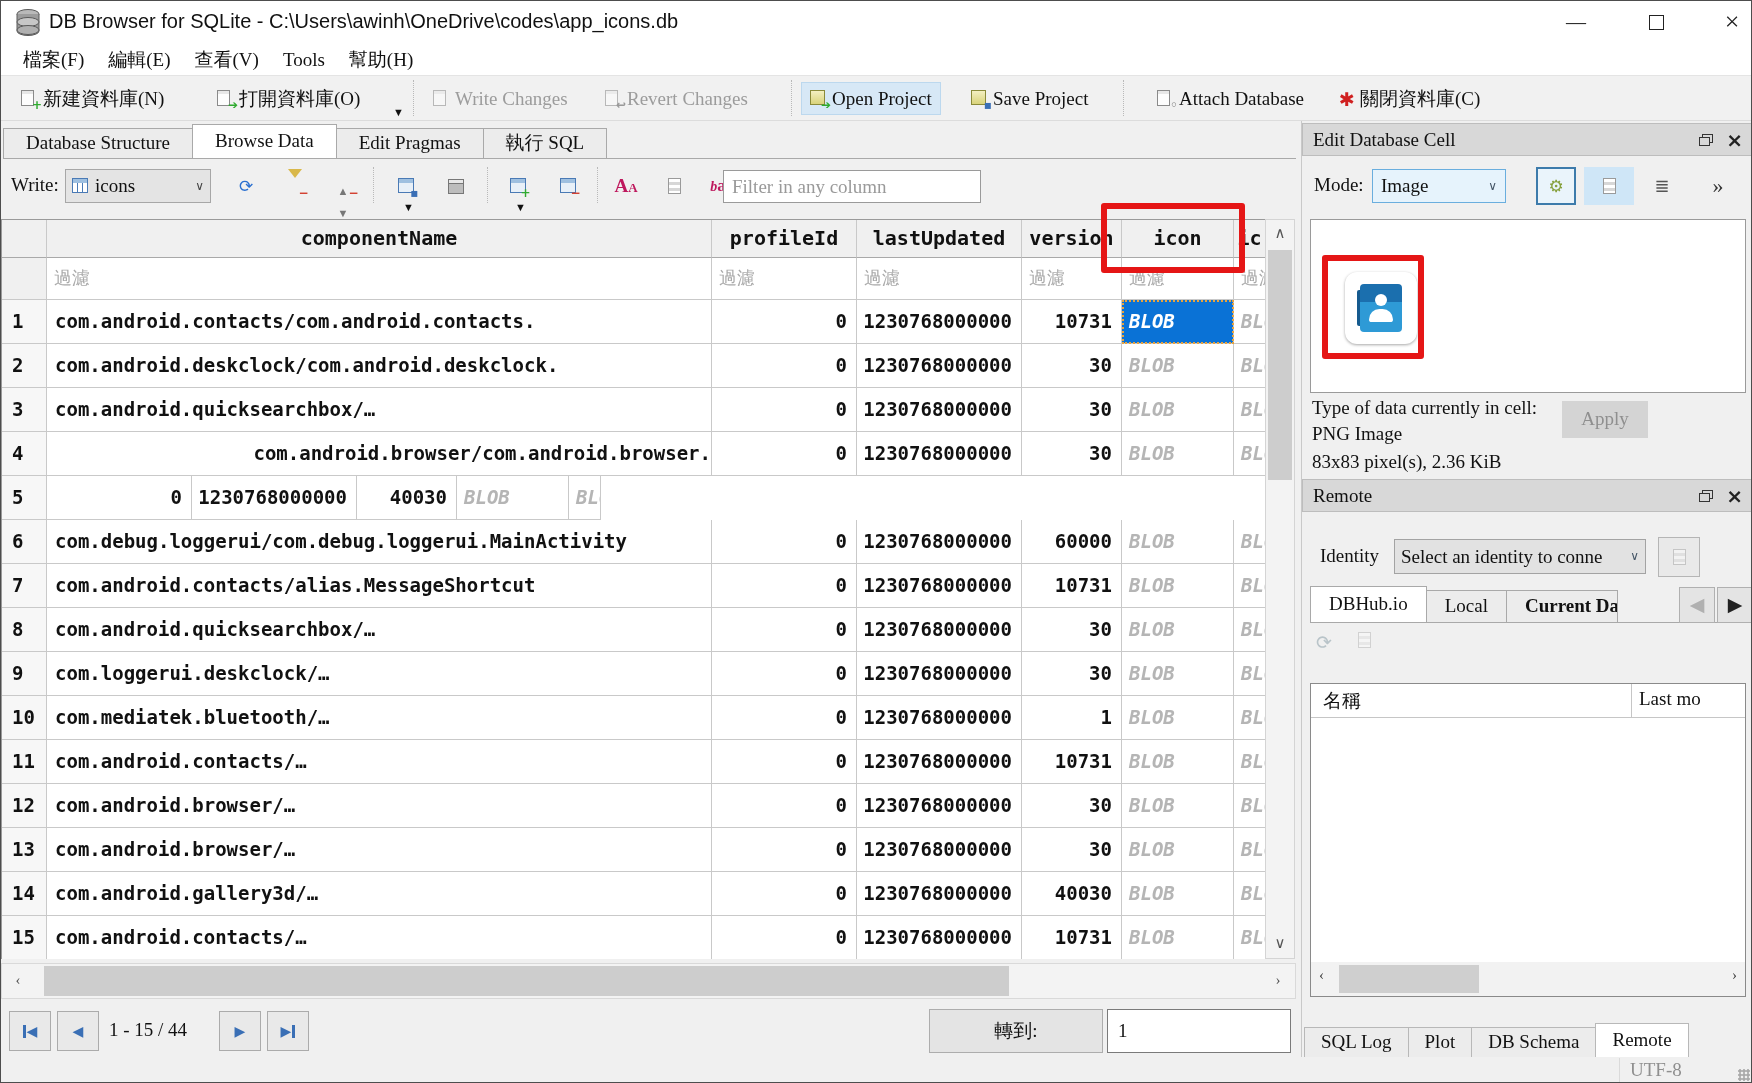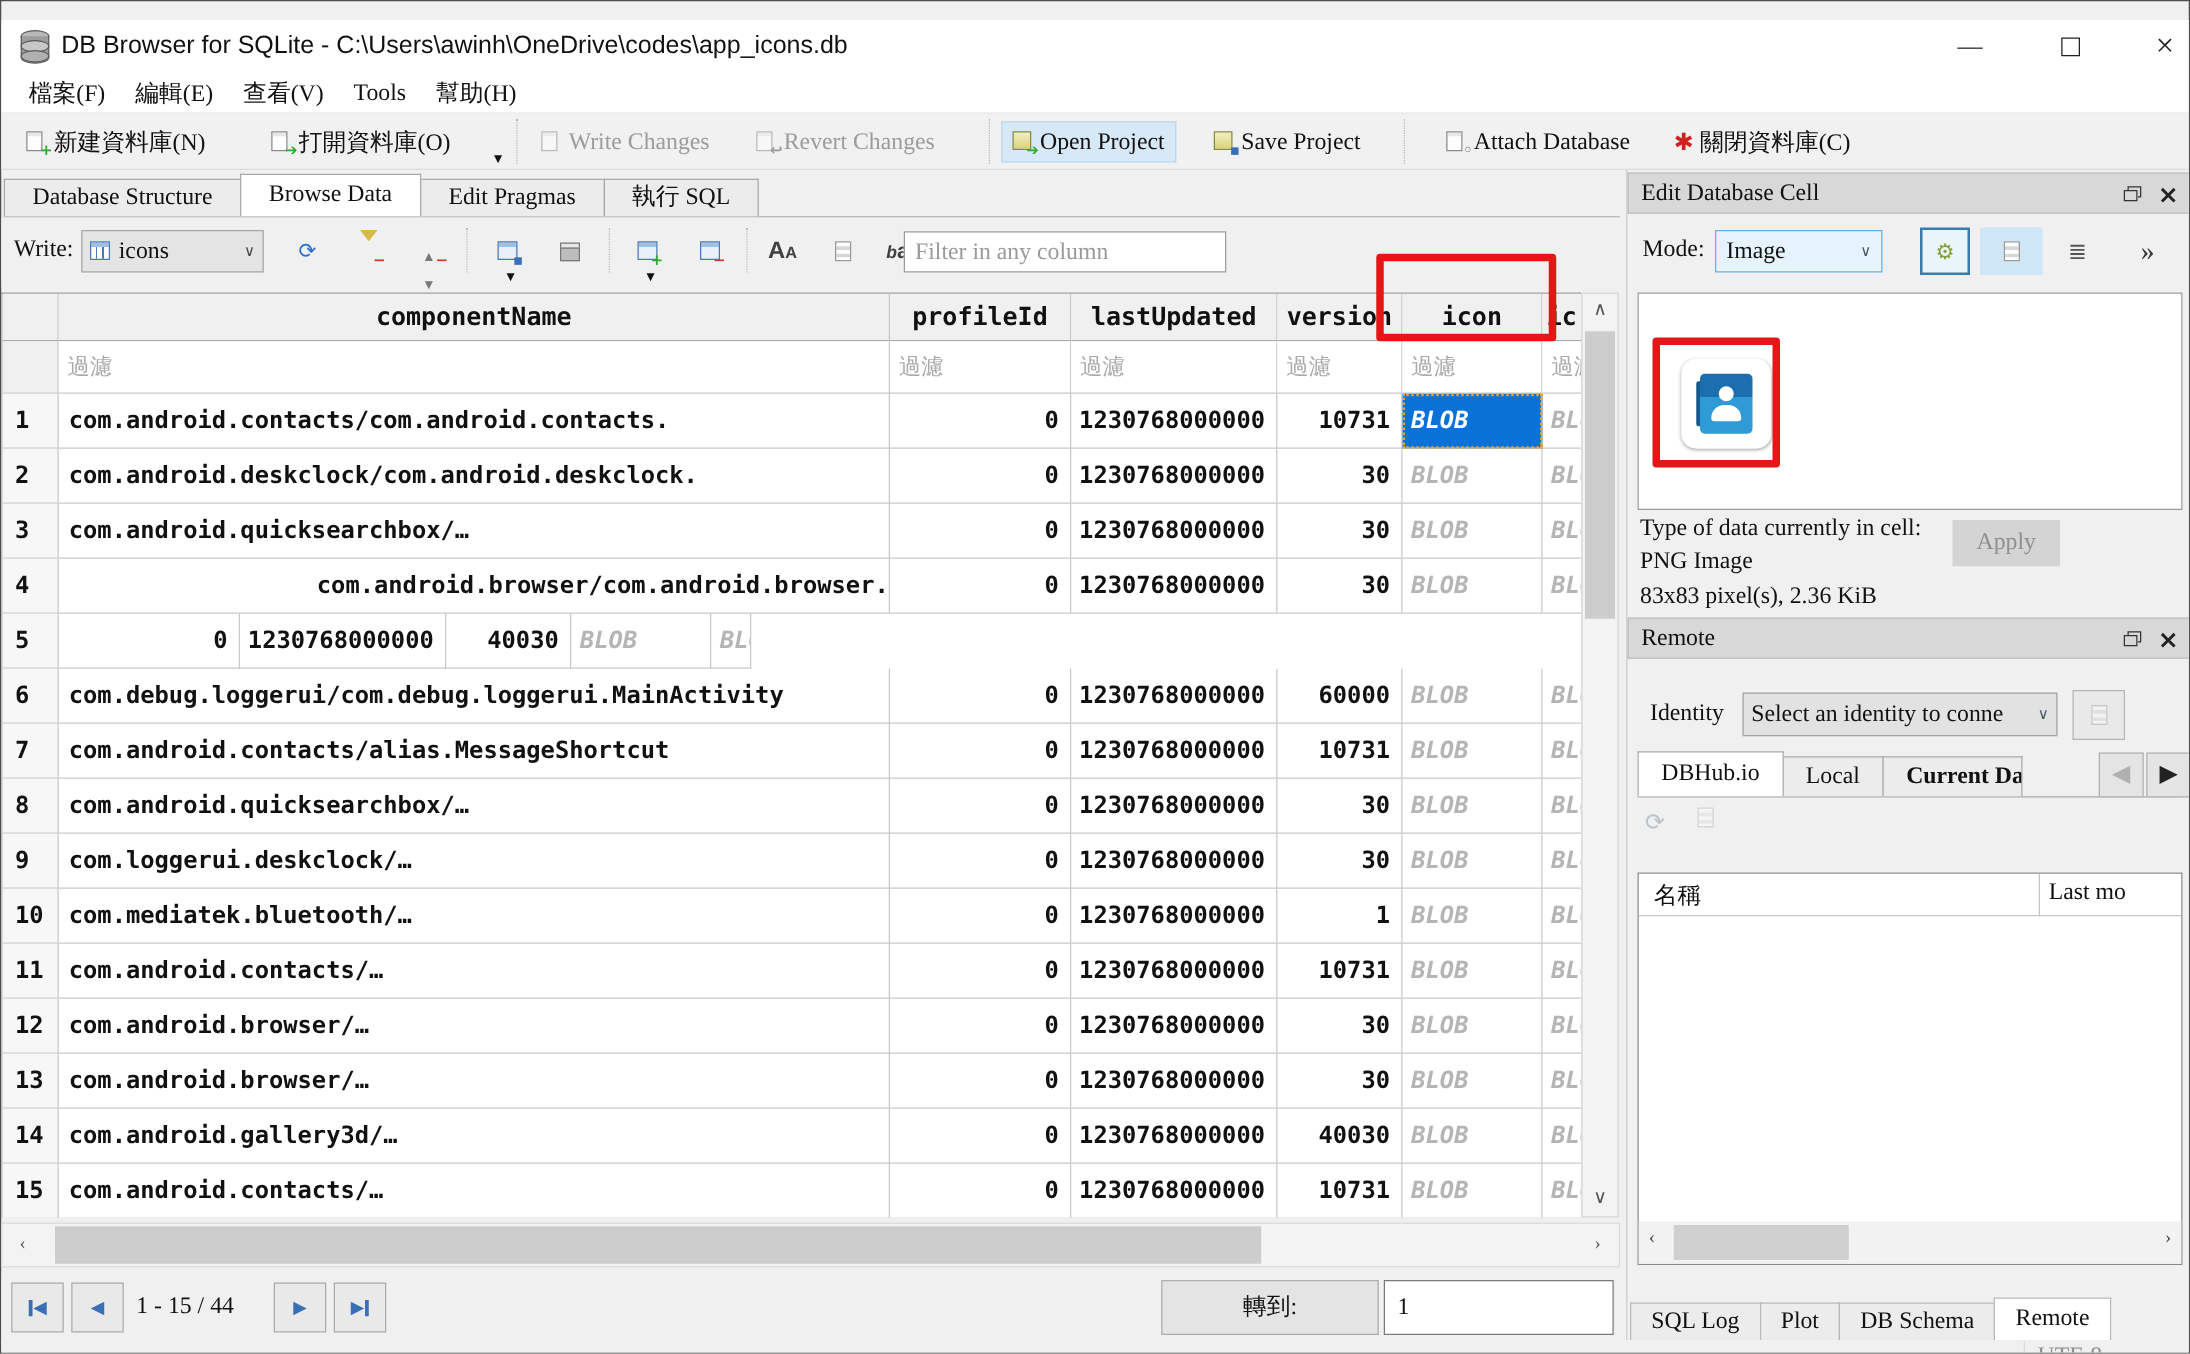--- a/index.html
+++ b/index.html
@@ -1,19 +1,19 @@
 <!DOCTYPE html>
 <html><head>
 <meta charset="utf-8">
 <style>
   html,body{margin:0;padding:0;background:#e8e8e8;}
   *{box-sizing:border-box;}
   #win{position:relative;width:1752px;height:1083px;background:#f0f0f0;border:1px solid #4d4d4d;
        font-family:"Liberation Serif",serif;font-size:19px;color:#111;overflow:hidden;}
-  .abs{position:absolute;margin-top:15px;}
+  .abs{position:absolute;}
 
   
   #titlebar{left:0;top:0;width:1752px;height:44px;background:#fff;}
   #title-text{position:absolute;left:48px;top:9px;font-family:"Liberation Sans",sans-serif;font-size:20px;}
   .winctl{position:absolute;top:6px;width:46px;height:32px;text-align:center;line-height:30px;font-size:20px;color:#222;}
   
   .dbcyl{position:absolute;left:14px;top:8px;width:26px;height:28px;}
 
   
   #menubar{left:0;top:44px;width:1752px;height:31px;background:#fff;border-bottom:1px solid #e4e4e4;display:flex;align-items:center;padding-left:10px;gap:0;}
@@ -35,21 +35,21 @@
   .box-ic{width:15px;height:15px;border:1px solid #8a8a3a;background:linear-gradient(#f3efc2,#d9d37a);}
   .redx{color:#d02020;font-weight:bold;font-family:"DejaVu Sans",sans-serif;}
   .grid-ic{width:16px;height:15px;border:1px solid #4a7ab5;background:
      linear-gradient(#9fc0e0 0 4px,transparent 4px),
      repeating-linear-gradient(90deg,#fff 0 4px,#4a7ab5 4px 5px),#fff;}
   .grid-plain{width:16px;height:15px;border:1px solid #4a7ab5;background:linear-gradient(#9fc0e0 0 4px,#e8f0f8 4px);}
   .funnel{width:0;height:0;border-left:7px solid transparent;border-right:7px solid transparent;border-top:9px solid #d9b84a;margin-top:2px;}
   .refresh-g{color:#2a6fd0;font-size:17px;line-height:17px;font-family:"DejaVu Sans",sans-serif;}
   .sorts{color:#777;font-size:11px;line-height:8px;}
   .printer{width:16px;height:11px;background:#bdbdbd;border:1px solid #777;margin-top:4px;box-shadow:0 -4px 0 -1px #e8e8e8,0 -4px 0 0 #777;}
-  .fontA{color:#404040;font-weight:bold;font-family:Liberation Sans, sans-serif;text-align:center;}
+  .fontA{color:#be185d;font-weight:bold;font-family:Liberation Serif, serif;text-align:center;}
   .gear{color:#86a03c;font-size:17px;line-height:17px;}
   .docpage{width:13px;height:16px;background:#fff;border:1px solid #9a9a9a;box-shadow:inset 0 -2px 0 #fff,inset 0 3px 0 #fff,inset 0 6px 0 #d7d7d7,inset 0 9px 0 #fff,inset 0 12px 0 #d7d7d7;}
 
   
   #maintabs{left:2px;top:124px;width:1293px;height:34px;border-bottom:1px solid #a9a9a9;background:#f0f0f0;display:flex;align-items:flex-end;}
   .mtab{height:30px;line-height:28px;padding:0 22px;border:1px solid #a9a9a9;border-bottom:none;background:#ececec;margin-right:-1px;text-align:center;}
   .mtab.active{background:#fff;height:34px;line-height:32px;position:relative;z-index:2;}
 
   
   #controls{left:0;top:158px;width:1295px;height:56px;background:#f0f0f0;}

